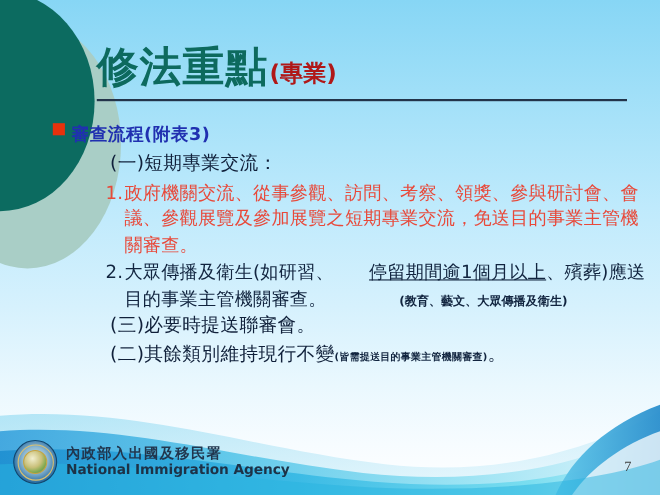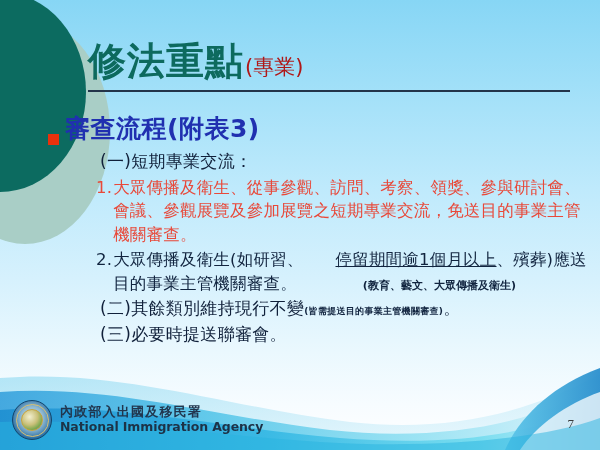--- a/index.html
+++ b/index.html
@@ -55,21 +55,21 @@
   }
   .title-main {
     font-size: 38px;
     font-weight: bold;
     color: #0d6a5e;
     letter-spacing: 1px;
     line-height: 1.05;
   }
   .title-sub {
     font-size: 21px;
-    font-weight: normal;
+    font-weight: bold;
     color: #b01818;
     margin-left: 1px;
     letter-spacing: 0px;
   }
   .title-rule {
     margin-top: 8px;
     width: 482px;
     height: 2px;
     background: #23344a;
   }
@@ -77,22 +77,22 @@
   
   .body-area {
     position: absolute;
     left: 48px;
     top: 112px;
     width: 546px;
   }
 
   .lvl1 {
     display: flex;
-    align-items: flex-end;
-    font-size: 25px;
+    align-items: flex-start;
+    font-size: 16px;
     font-weight: bold;
     color: #2030b0;
     letter-spacing: 0.5px;
     margin-bottom: 5px;
   }
   .sq-bullet {
     width: 11px;
     height: 11px;
     background: #e8310c;
     margin-right: 6px;
@@ -243,31 +243,31 @@
 
     <div class="lvl1">
       <span class="sq-bullet"></span>
       <span>審查流程(附表3)</span>
     </div>
 
     <div class="lvl2">(一)短期專業交流：</div>
 
     <div class="lvl3 red-item">
       <span class="num">1.</span>
-      <span class="txt">大眾傳播及衛生、從事參觀、訪問、考察、領獎、參與研討會、會議、參觀展覽及參加展覽之短期專業交流，免送目的事業主管機關審查。</span>
+      <span class="txt">政府機關交流、從事參觀、訪問、考察、領獎、參與研討會、會議、參觀展覽及參加展覽之短期專業交流，免送目的事業主管機關審查。</span>
     </div>
 
     <div class="lvl3 navy-item">
       <span class="num">2.</span>
       <span class="txt"><span>大眾傳播及衛生(如研習、</span><span class="ul">停留期間逾1個月以上</span><span>、殯葬)應送目的事業主管機關審查。</span><span class="annot-gap"></span><span class="annot">(教育、藝文、大眾傳播及衛生)</span></span>
     </div>
 
+    <div class="lvl2">(三)必要時提送聯審會。</div>
+
     <div class="lvl2"><span>(二)其餘類別維持現行不變</span><span class="annot-inline">(皆需提送目的事業主管機關審查)</span><span>。</span></div>
-
-    <div class="lvl2">(三)必要時提送聯審會。</div>
 
   </div>
 
   <div class="wave-area">
     <svg width="600" height="120" viewBox="0 0 600 120" preserveAspectRatio="none">
       <defs>
         <linearGradient id="wg1" x1="0" y1="0" x2="1" y2="0">
           <stop offset="0" stop-color="#2f9ddb"></stop>
           <stop offset="0.35" stop-color="#4fc3e8"></stop>
           <stop offset="0.7" stop-color="#8fe0f2"></stop>

